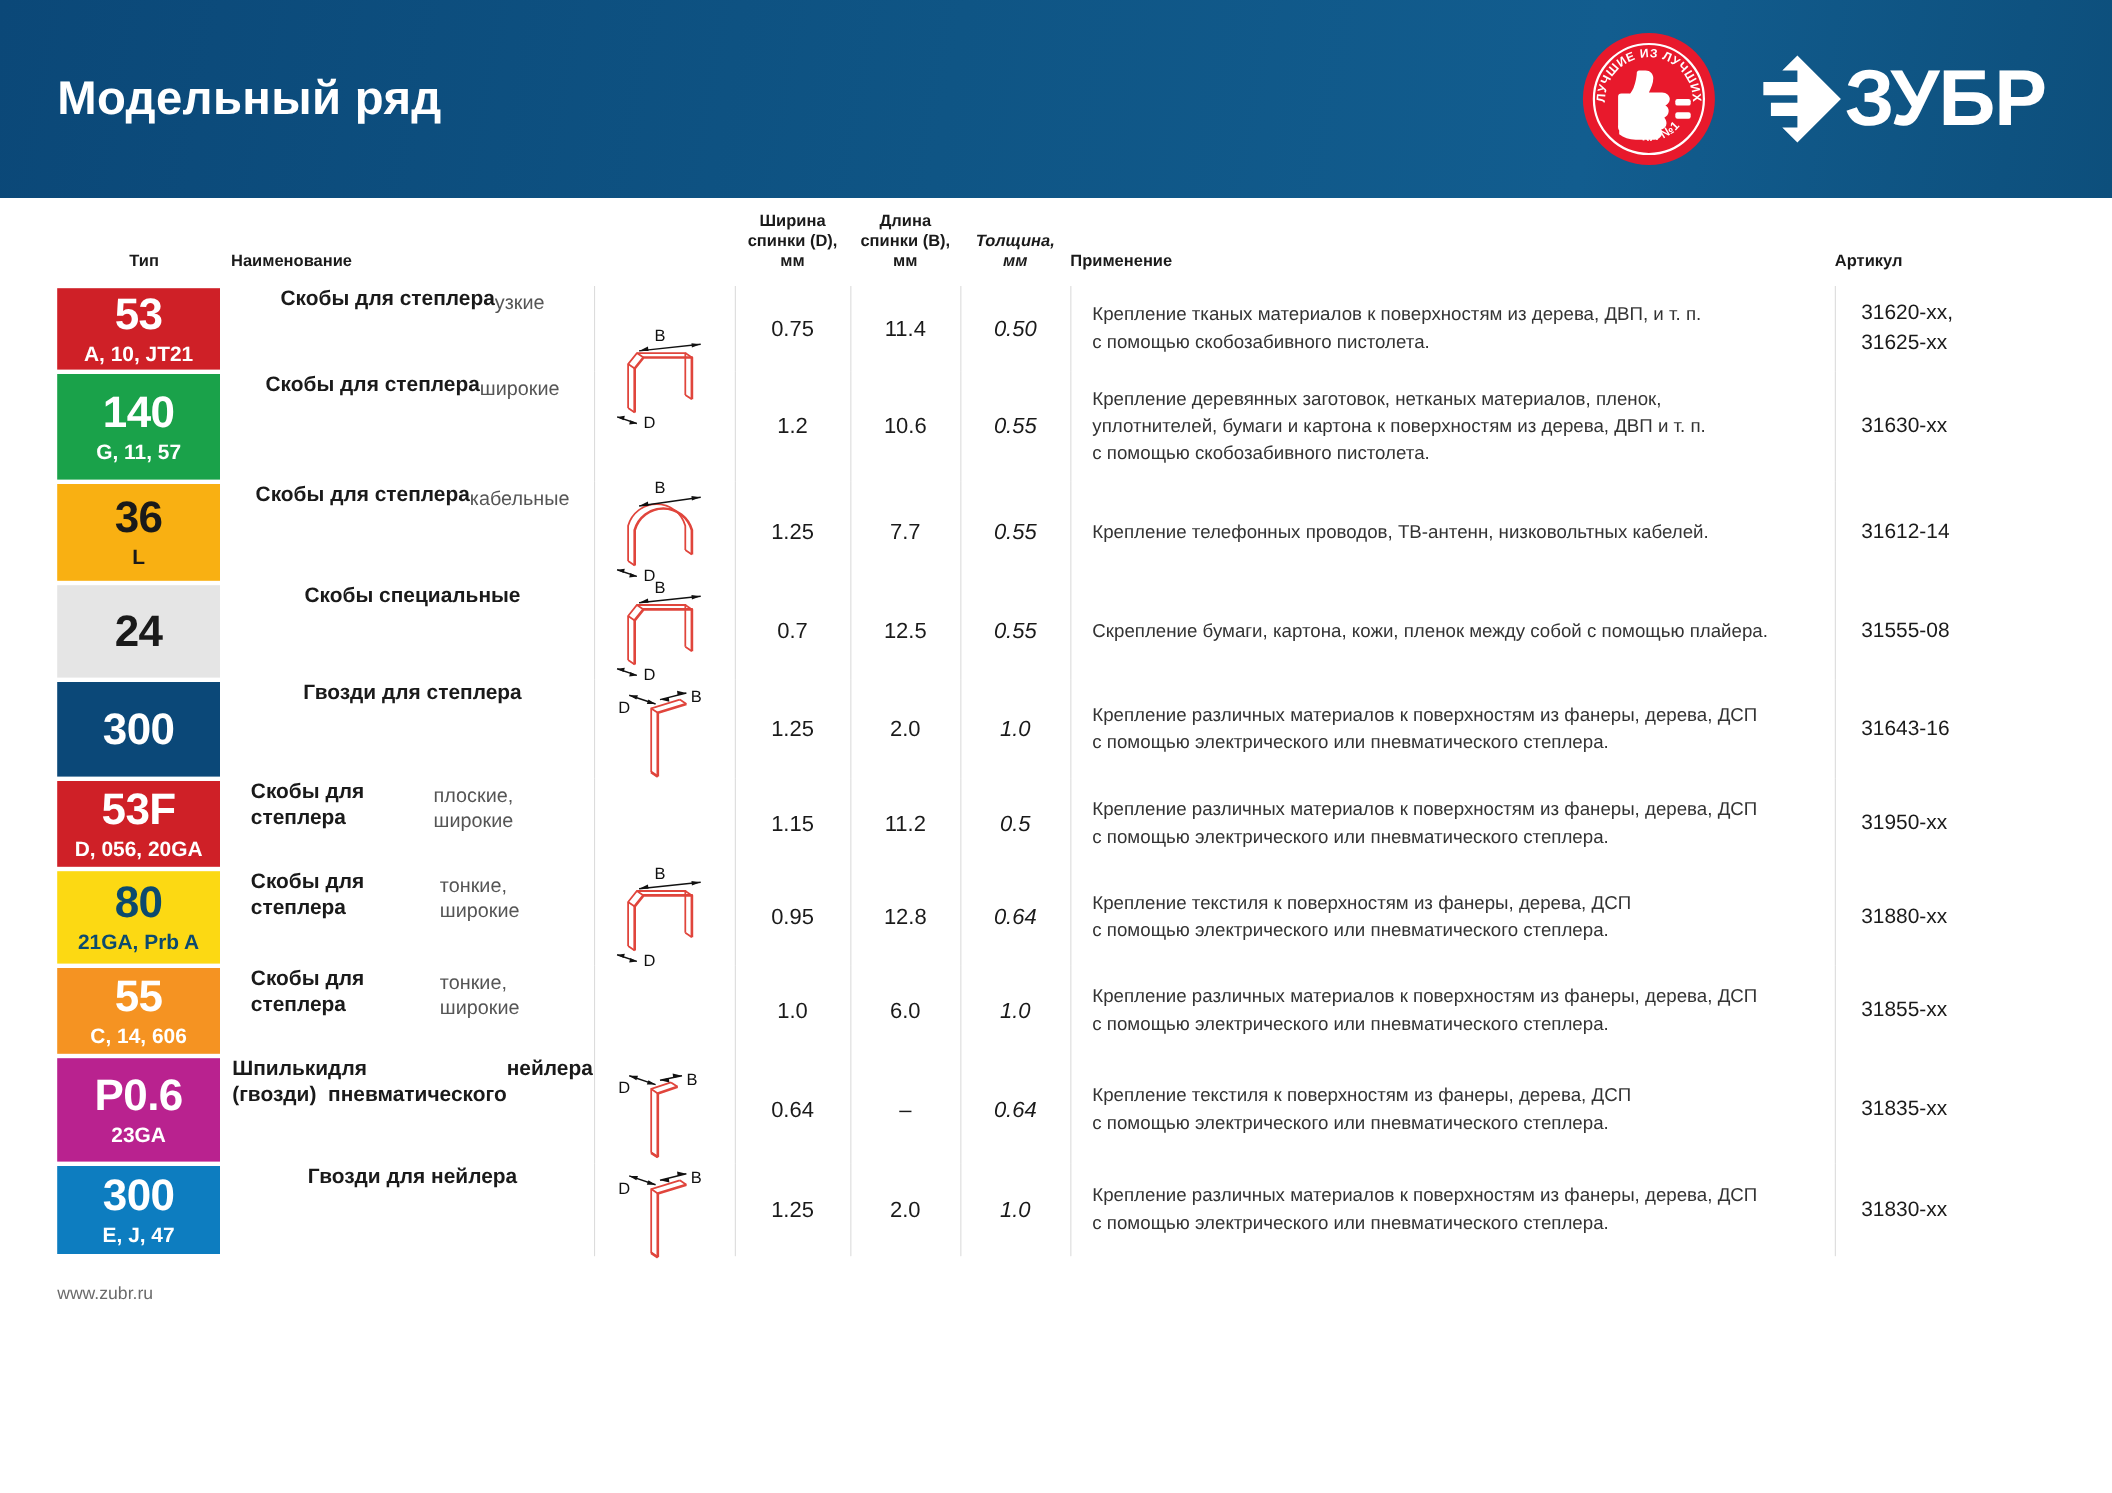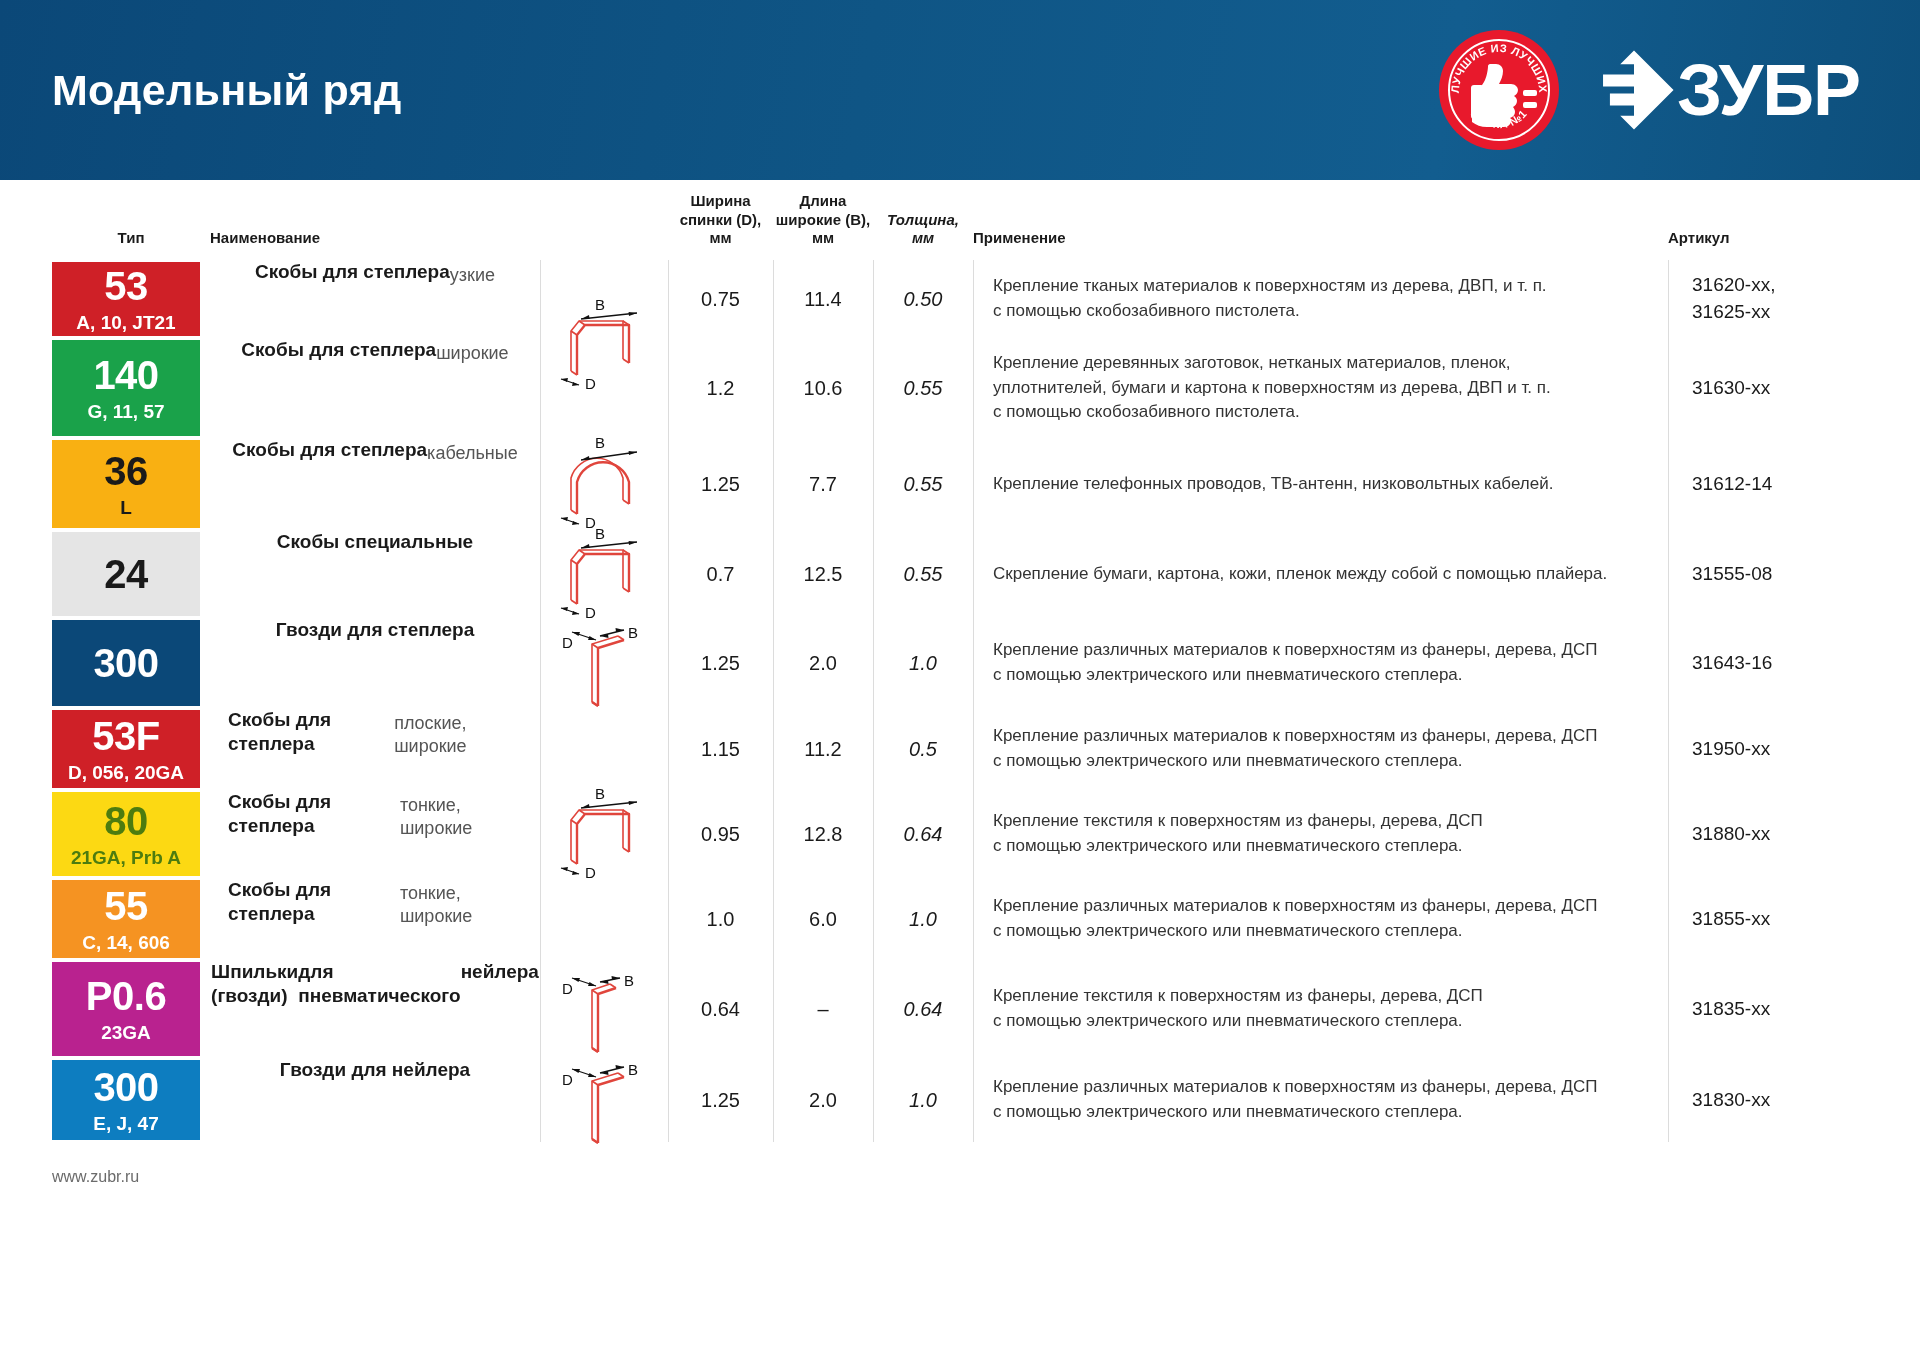--- a/index.html
+++ b/index.html
@@ -202,21 +202,21 @@
   <div class="thead">
     <div class="cell c-type">Тип</div>
     <div class="cell c-name left">Наименование</div>
     <div class="cell c-dia"></div>
     <div class="cell c-w">
       <div>Ширина</div>
       <div>спинки (D), мм</div>
     </div>
     <div class="cell c-l">
       <div>Длина</div>
-      <div>широкие (B), мм</div>
+      <div>спинки (B), мм</div>
     </div>
     <div class="cell c-t">
       <div>Толщина,</div>
       <div>мм</div>
     </div>
     <div class="cell c-app left">Применение</div>
     <div class="cell c-art left">Артикул</div>
   </div>
 
   <div class="tbody" id="tbody">
@@ -463,21 +463,21 @@
       </div>
       <div class="row" style="height:88px">
         <div class="rowbg" style="background:#f0f0f0"></div>
         <div class="vsep" style="left:488px"></div>
         <div class="vsep" style="left:616px"></div>
         <div class="vsep" style="left:721px"></div>
         <div class="vsep" style="left:821px"></div>
         <div class="vsep" style="left:921px"></div>
         <div class="vsep" style="left:1616px"></div>
         <div class="c-type" style="display:flex;align-items:stretch">
-          <div class="badge" style="background:#fcd913;color:#4d7c0f">
+          <div class="badge" style="background:#fcd913;color:#0c4a6e">
             <div class="badge-num">80</div>
             <div class="badge-sub">21GA, Prb A</div>
           </div>
         </div>
         <div class="c-name cellpad">
           <div class="name-main">Скобы для степлера</div>
           <div class="name-sub">тонкие, широкие</div>
         </div>
         <div class="c-dia dia">
           <span style="position: relative; top: 0px;">

